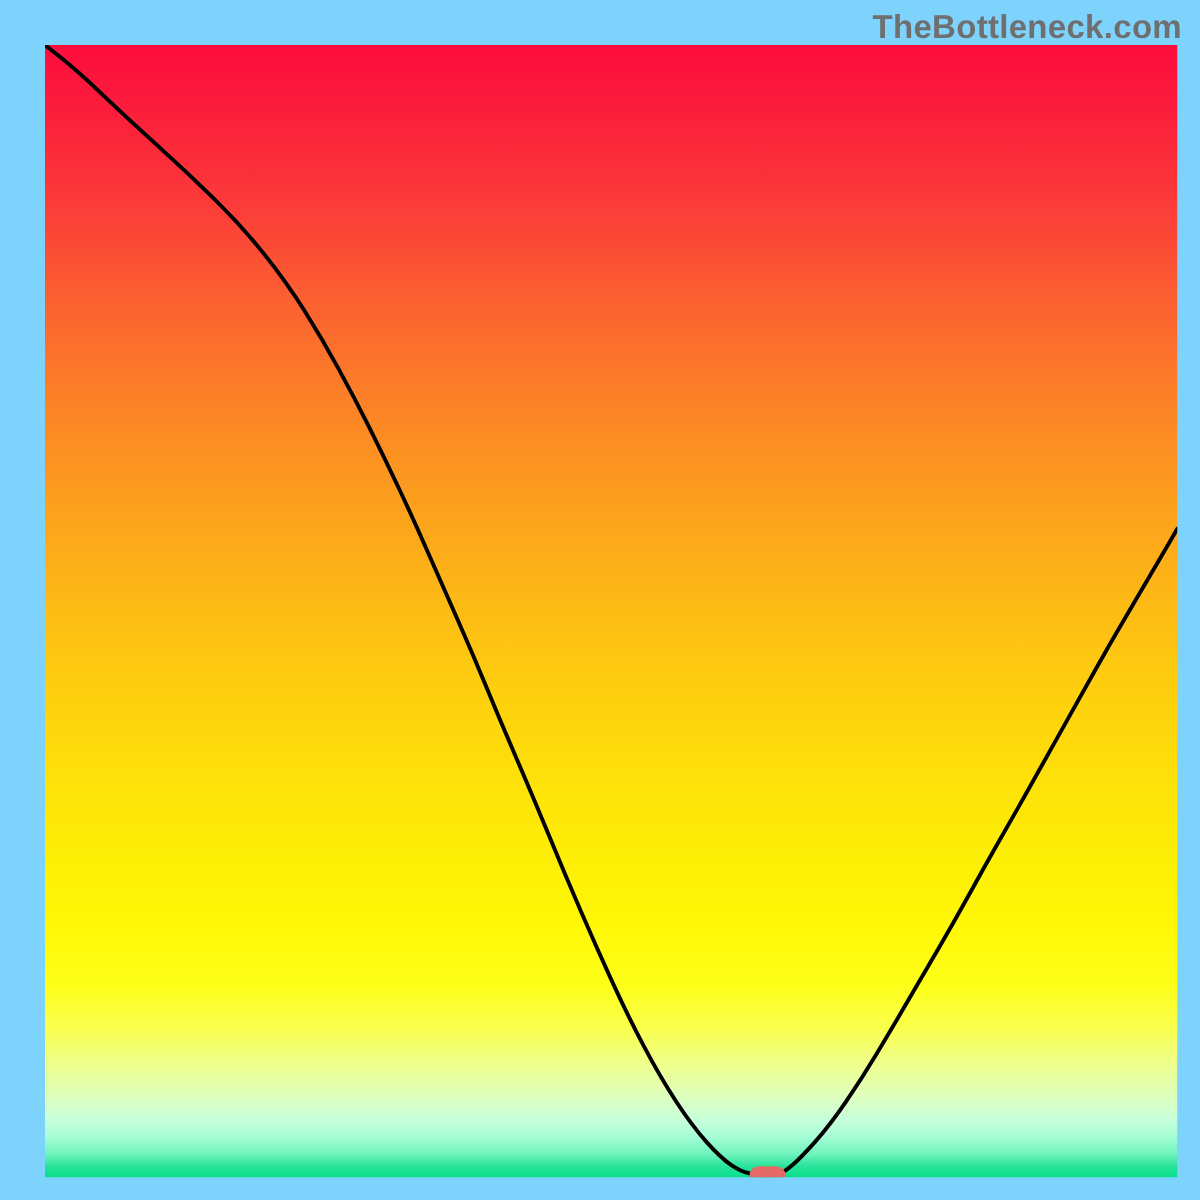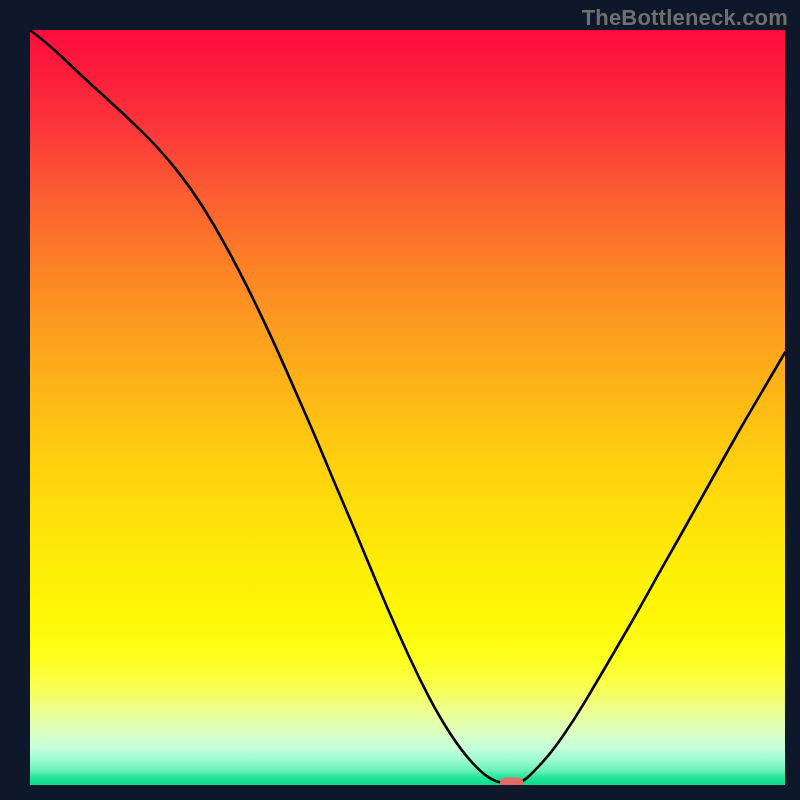--- a/index.html
+++ b/index.html
@@ -7,21 +7,21 @@
     padding: 0;
     width: 800px;
     height: 800px;
     background: #000;
     overflow: hidden;
   }
   .frame {
     position: relative;
     width: 800px;
     height: 800px;
-    background: #0f172a;
+    background: #7dd3fc;
   }
   .watermark {
     position: absolute;
     top: 5px;
     right: 12px;
     color: #6f6f6f;
     font-family: Arial, Helvetica, sans-serif;
     font-size: 22px;
     font-weight: 600;
     letter-spacing: 0.2px;

